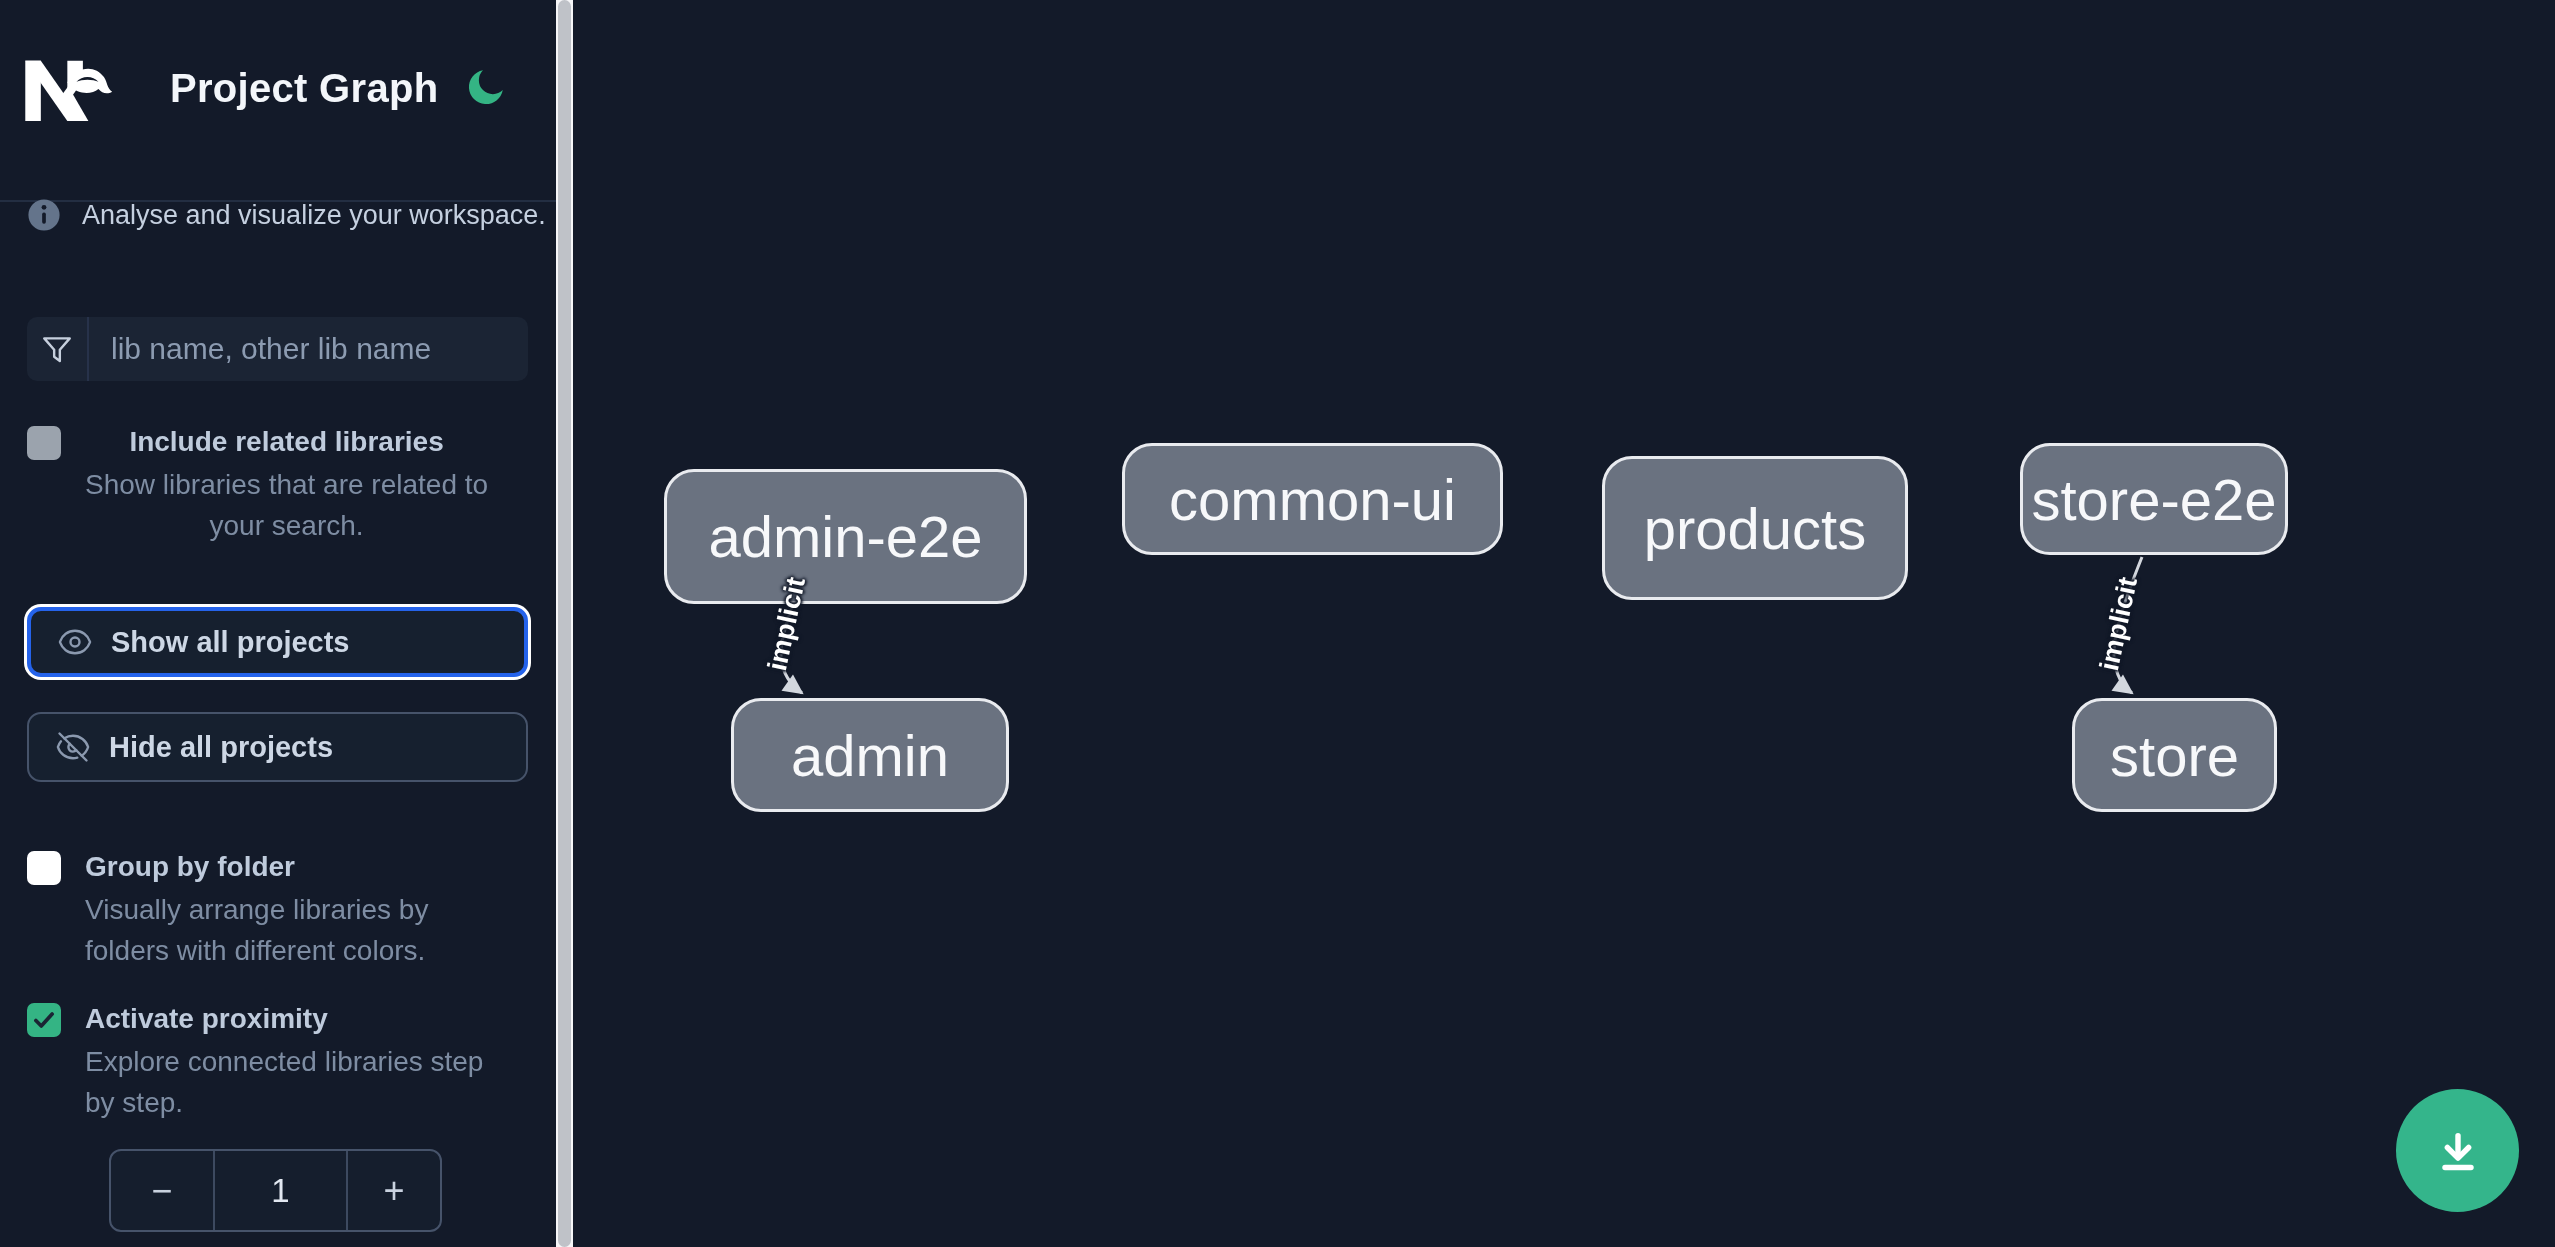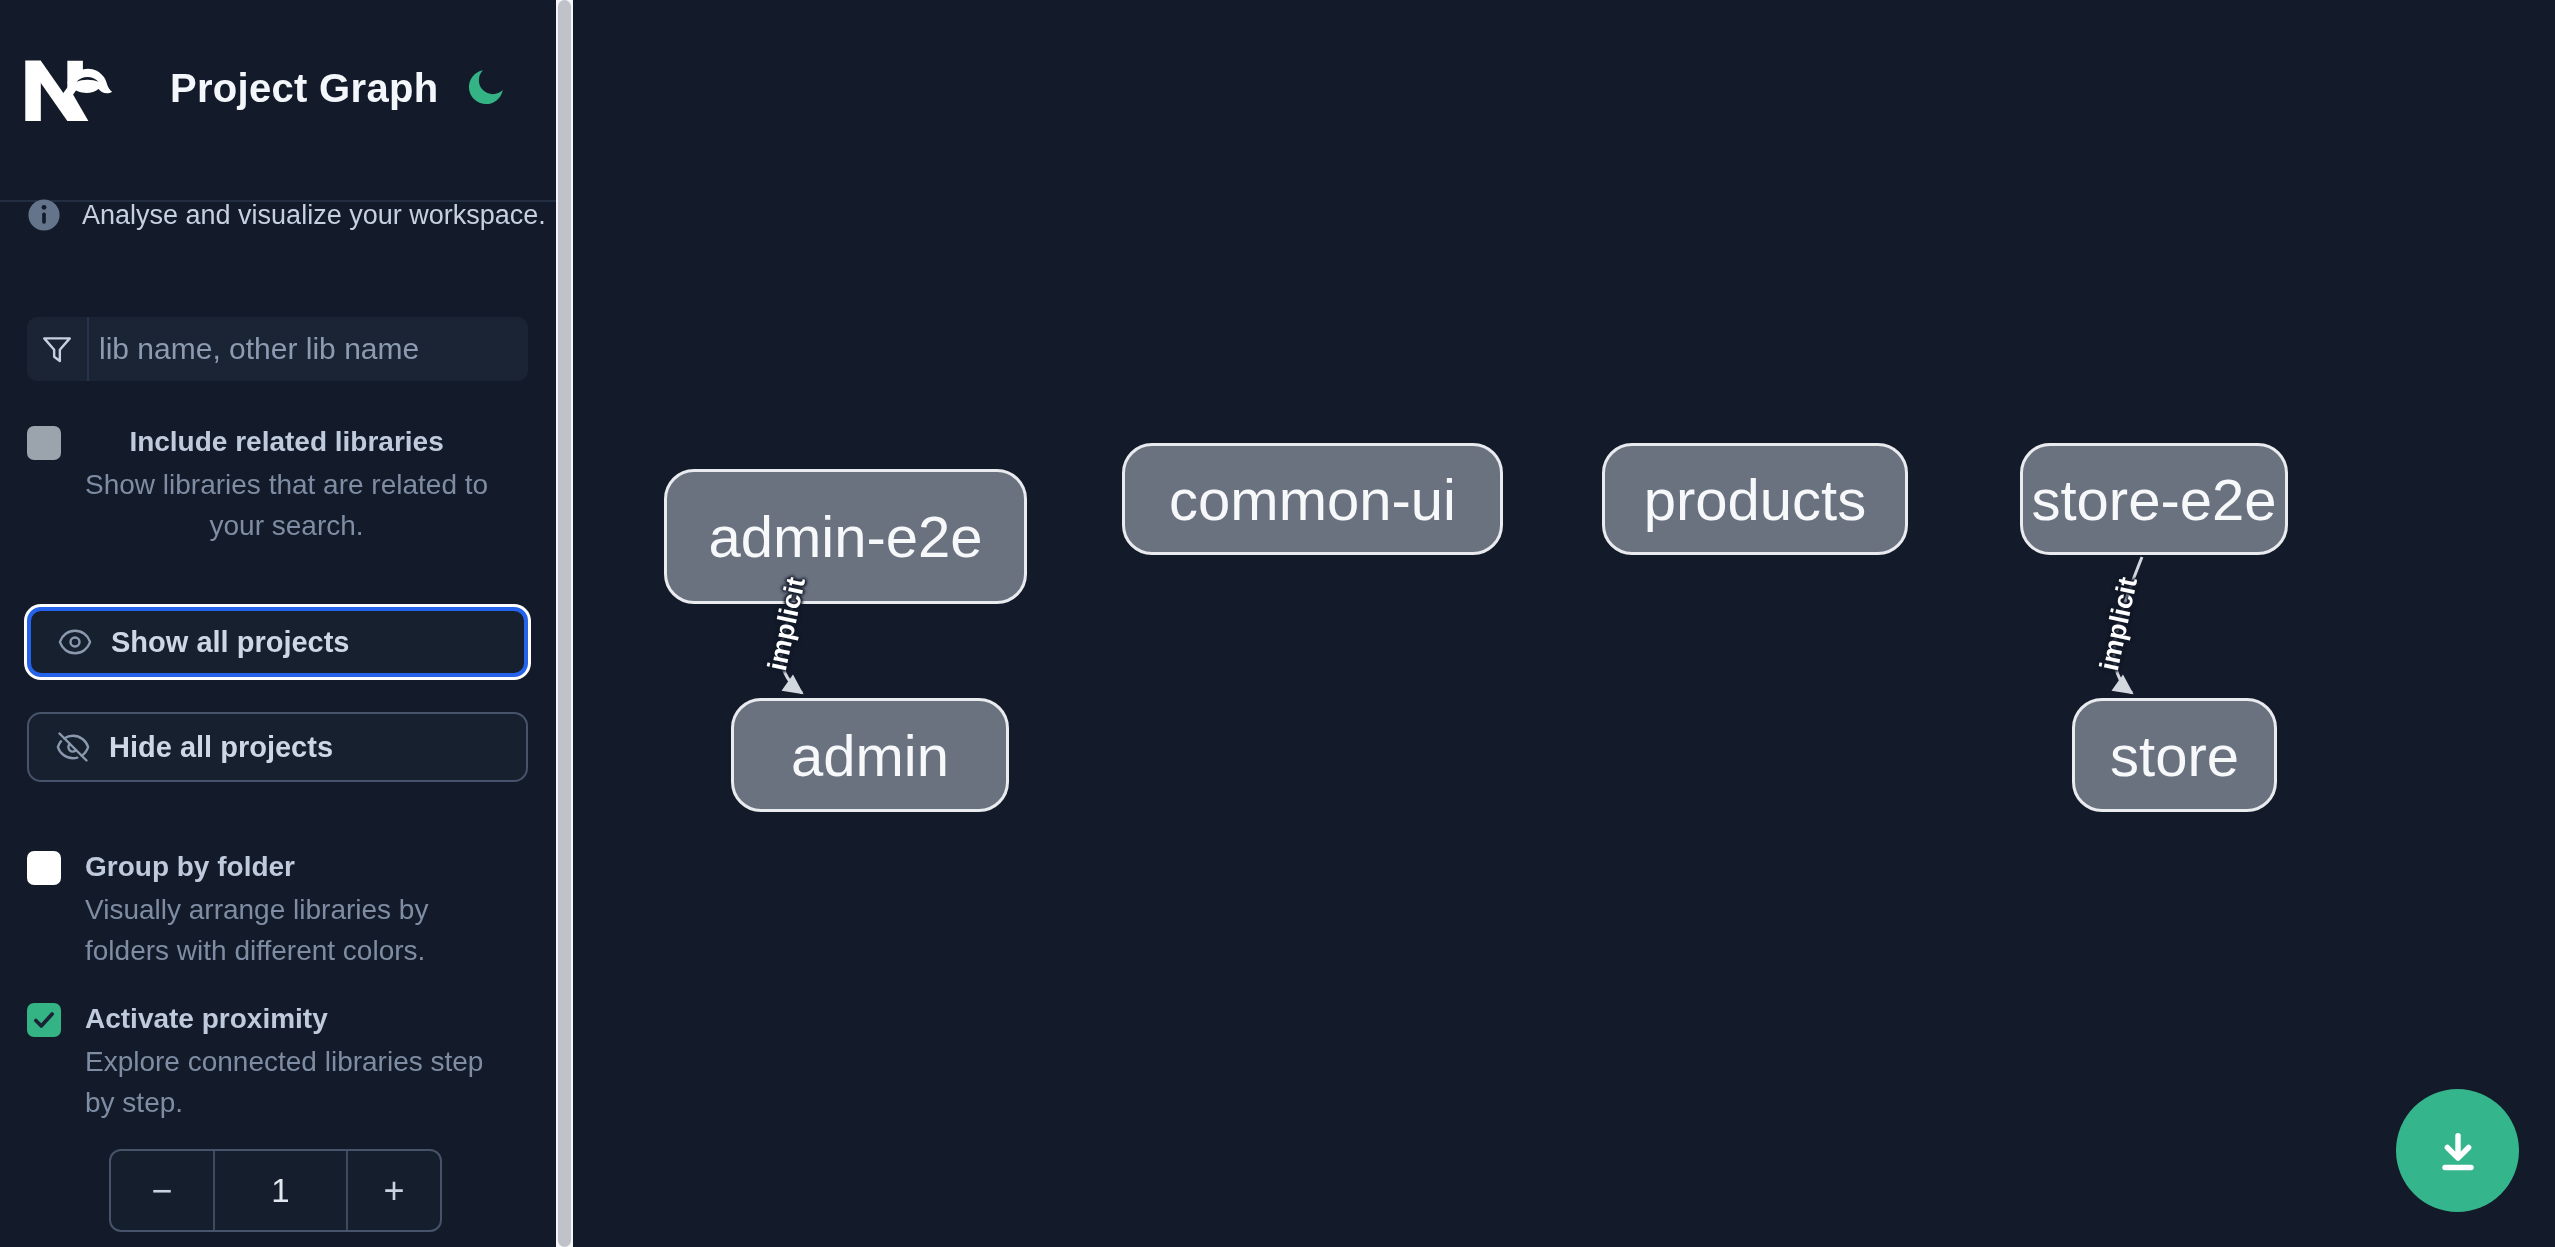--- a/index.html
+++ b/index.html
@@ -11,21 +11,21 @@
   .sb-header { position:relative; height:202px; border-bottom:2px solid #232e42; }
   .logo { position:absolute; left:25px; top:57px; width:92px; height:64px; }
   .app-title { position:absolute; left:170px; top:66px; font-size:40px; font-weight:700; color:#f3f6fa; letter-spacing:.3px; }
   .theme-btn { position:absolute; left:462px; top:62px; width:50px; height:50px; background:none; border:none; cursor:pointer; }
 
   .info-row { position:absolute; left:27px; top:198px; display:flex; align-items:center; gap:21px; }
   .info-row .txt { font-size:27px; color:#c5d0e0; }
 
   .search-wrap { position:absolute; left:27px; top:317px; width:501px; height:64px; background:#1b2434; border-radius:10px; display:flex; align-items:stretch; overflow:hidden; }
   .search-iconbox { width:62px; display:flex; align-items:center; justify-content:center; border-right:2px solid #27324a; }
-  .search-input { flex:1; background:transparent; border:none; outline:none; color:#dbe4f0; font-size:30px; padding:0 10px; font-family:"Liberation Sans", sans-serif; }
+  .search-input { flex:1; background:transparent; border:none; outline:none; color:#dbe4f0; font-size:30px; padding:0 22px; font-family:"Liberation Sans", sans-serif; }
   .search-input::placeholder { color:#8c9bb1; opacity:1; }
 
   .opt { position:absolute; left:27px; width:505px; display:flex; gap:24px; }
   .opt-include { top:424px;text-align:center; } .opt-group { top:849px; } .opt-prox { top:1001px; }
   .cb { width:34px; height:34px; border-radius:7px; flex:0 0 34px; margin-top:2px; cursor:pointer; display:flex; align-items:center; justify-content:center; }
   .cb-gray { background:#9ba3ad; }
   .cb-white { background:#ffffff; }
   .cb-green { background:#34b484; }
   .opt-label { font-size:28px; font-weight:700; color:#bfcbdc; line-height:36px; }
   .opt-desc { font-size:28px; color:#7e8da3; line-height:41px; margin-top:4px; }
@@ -166,21 +166,21 @@
     <marker id="arrow" viewBox="0 0 12 12" refX="10" refY="6" markerWidth="8" markerHeight="8" orient="auto-start-reverse">
       <path d="M1,1 L11,6 L1,11 Z" fill="#d3d7de"></path>
     </marker>
   </defs>
 <path d="M 812,557 C 798,592 779,634 781,658 C 783,676 792,686 802,693" fill="none" stroke="#d3d7de" stroke-width="3" marker-end="url(#arrow)"></path>
     <path d="M 2142,557 C 2128,592 2112,634 2114,658 C 2116,676 2122,686 2132,693" fill="none" stroke="#d3d7de" stroke-width="3" marker-end="url(#arrow)"></path>
   </svg>
 <div id="nodes-layer">
     <div class="gnode" style="left: 664px; top: 469px; width: 363px; height: 135px; position: absolute;">admin-e2e</div>
     <div class="gnode" style="left: 1122px; top: 443px; width: 381px; height: 112px; position: absolute;">common-ui</div>
-    <div class="gnode" style="left: 1602px; top: 443px; width: 306px; height: 112px; position: absolute;">products</div>
+    <div class="gnode" style="left: 1602px; top: 456px; width: 306px; height: 144px; position: absolute;">products</div>
     <div class="gnode" style="left: 2008px; top: 443px; width: 268px; height: 112px; position: absolute; margin-left: 12px;">store-e2e</div>
     <div class="gnode" style="left: 731px; top: 698px; width: 278px; height: 114px; position: absolute;">admin</div>
     <div class="gnode" style="left: 2072px; top: 698px; width: 205px; height: 114px; position: absolute;">store</div>
     <div class="edge-label" style="left: 787px; top: 624px; transform: translate(-50%, -50%) rotate(-78deg);">implicit</div>
     <div class="edge-label" style="left: 2119px; top: 624px; transform: translate(-50%, -50%) rotate(-78deg);">implicit</div>
   </div>
 
 <button class="fab">
   <svg width="52" height="52" viewBox="0 0 44 44" fill="none" stroke="#ffffff" stroke-width="4.6" stroke-linecap="round" stroke-linejoin="round">
     <path d="M22 9 V27"></path>

